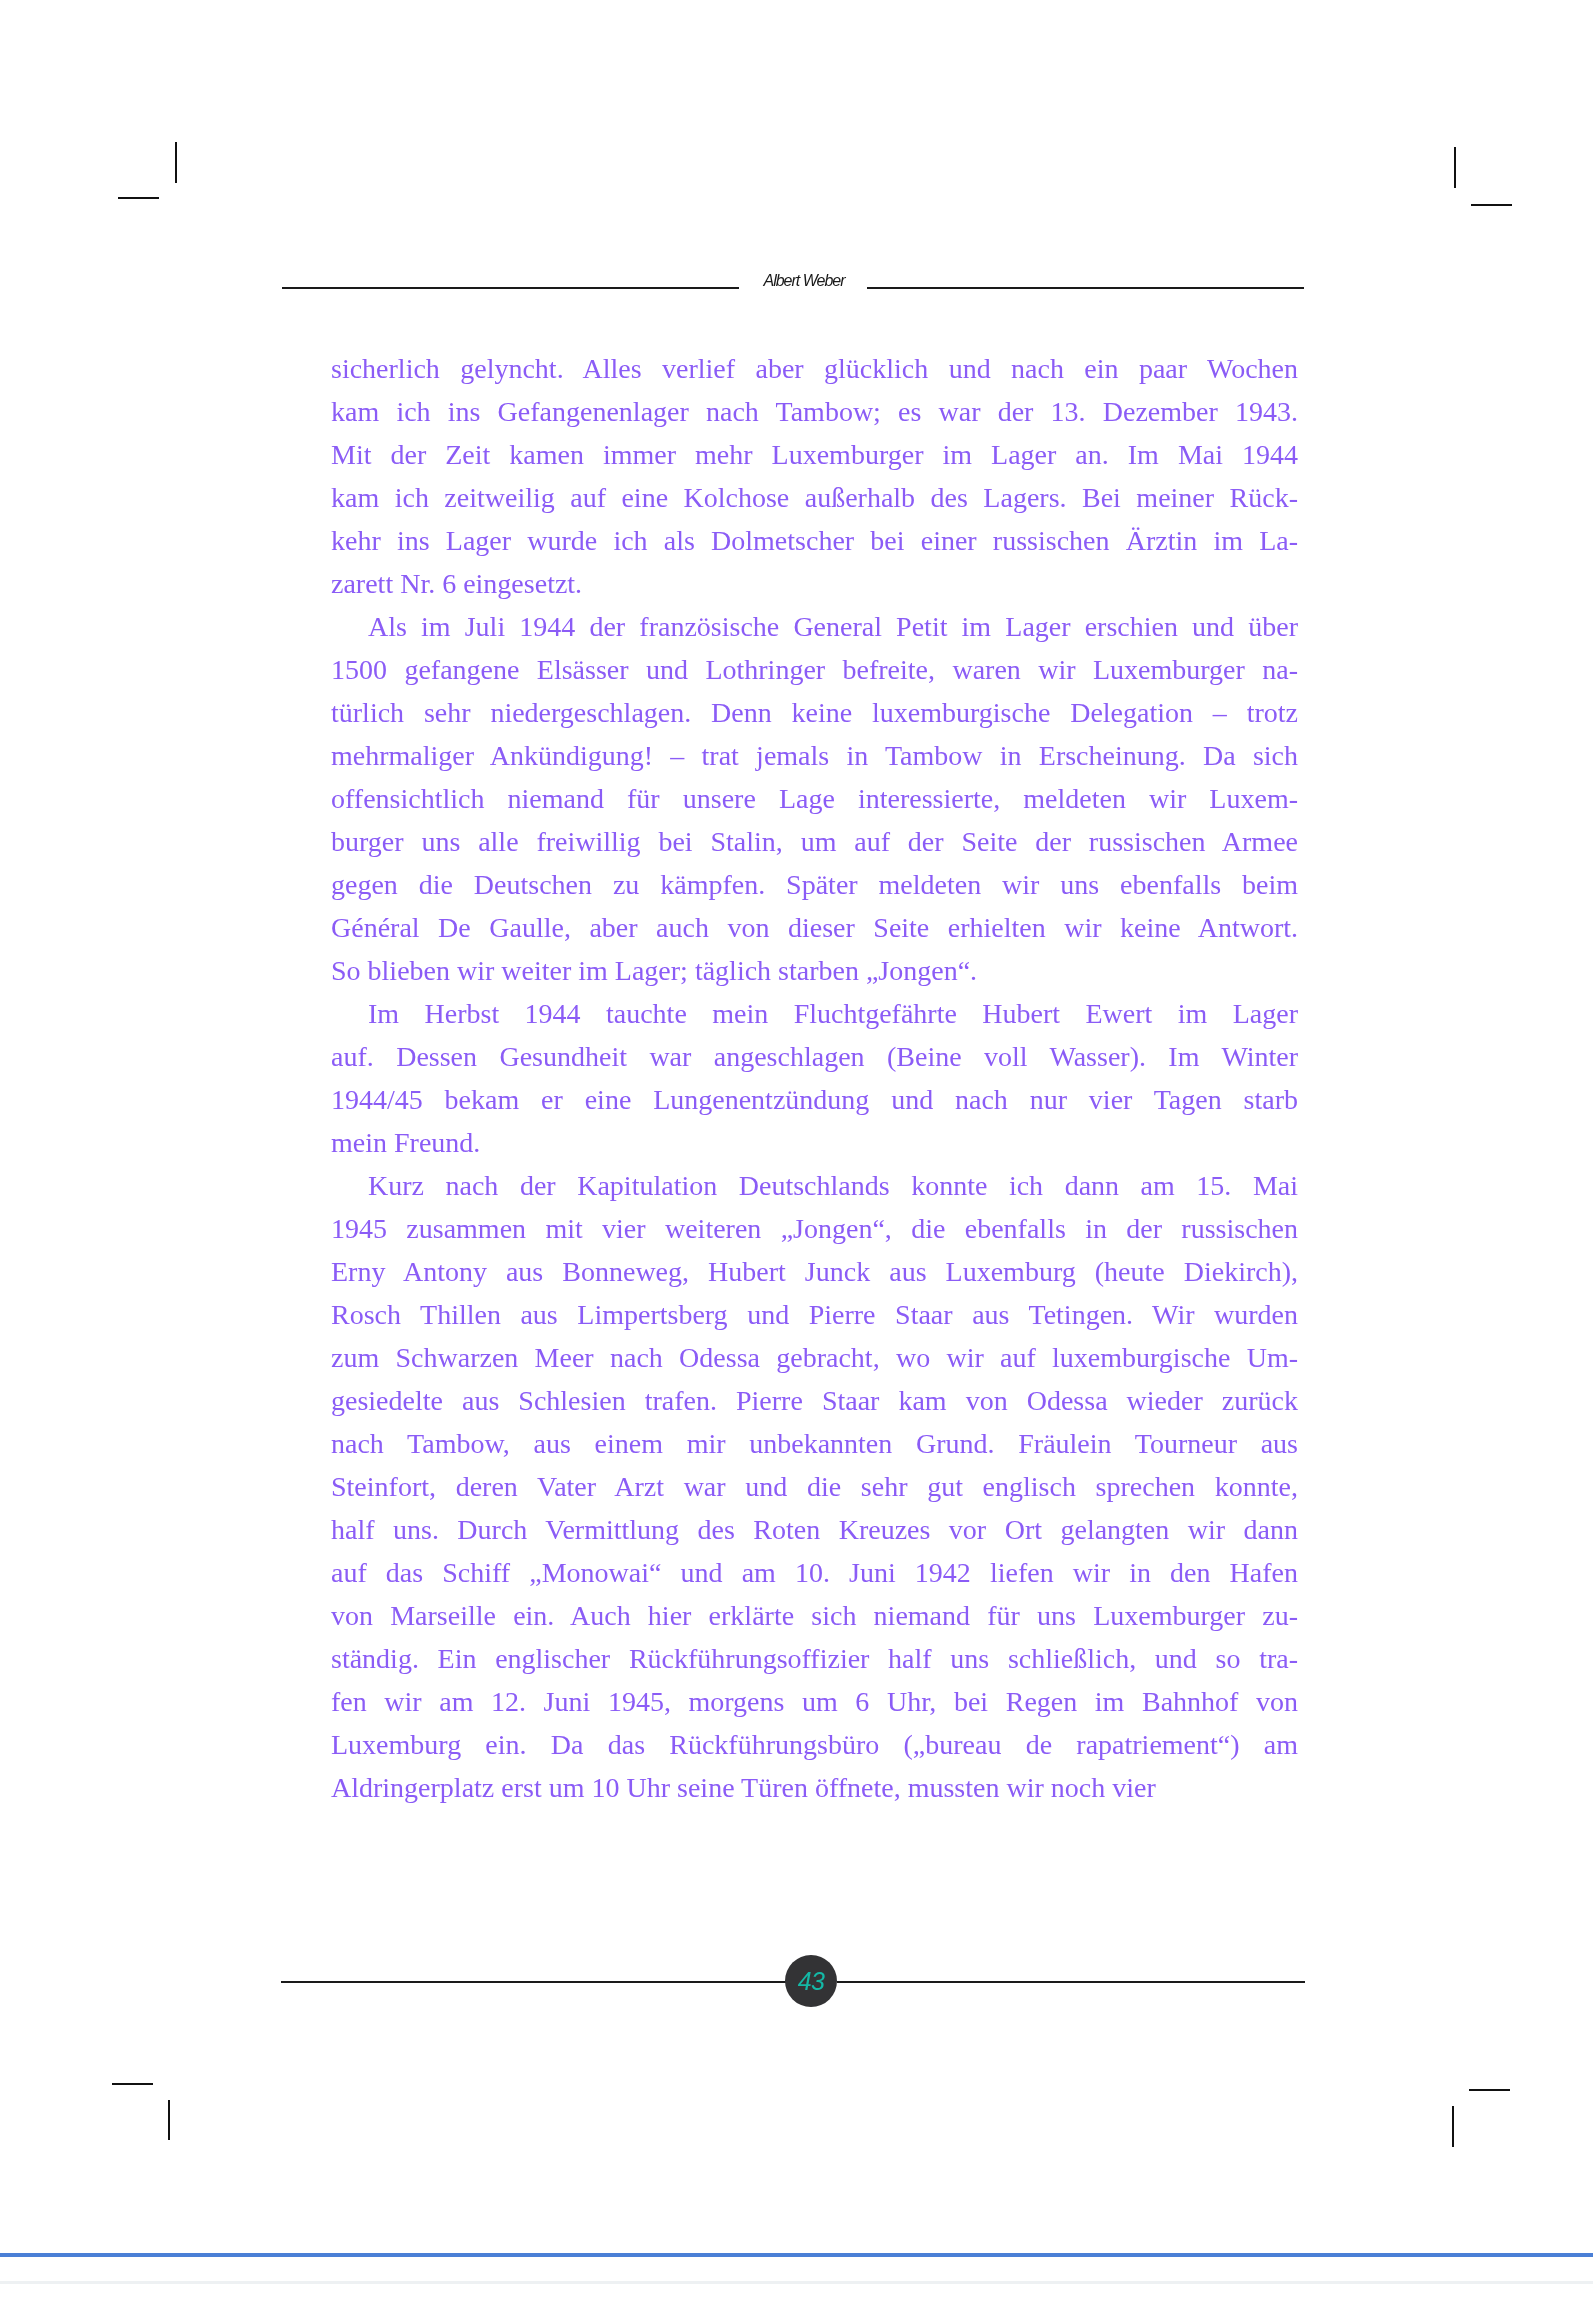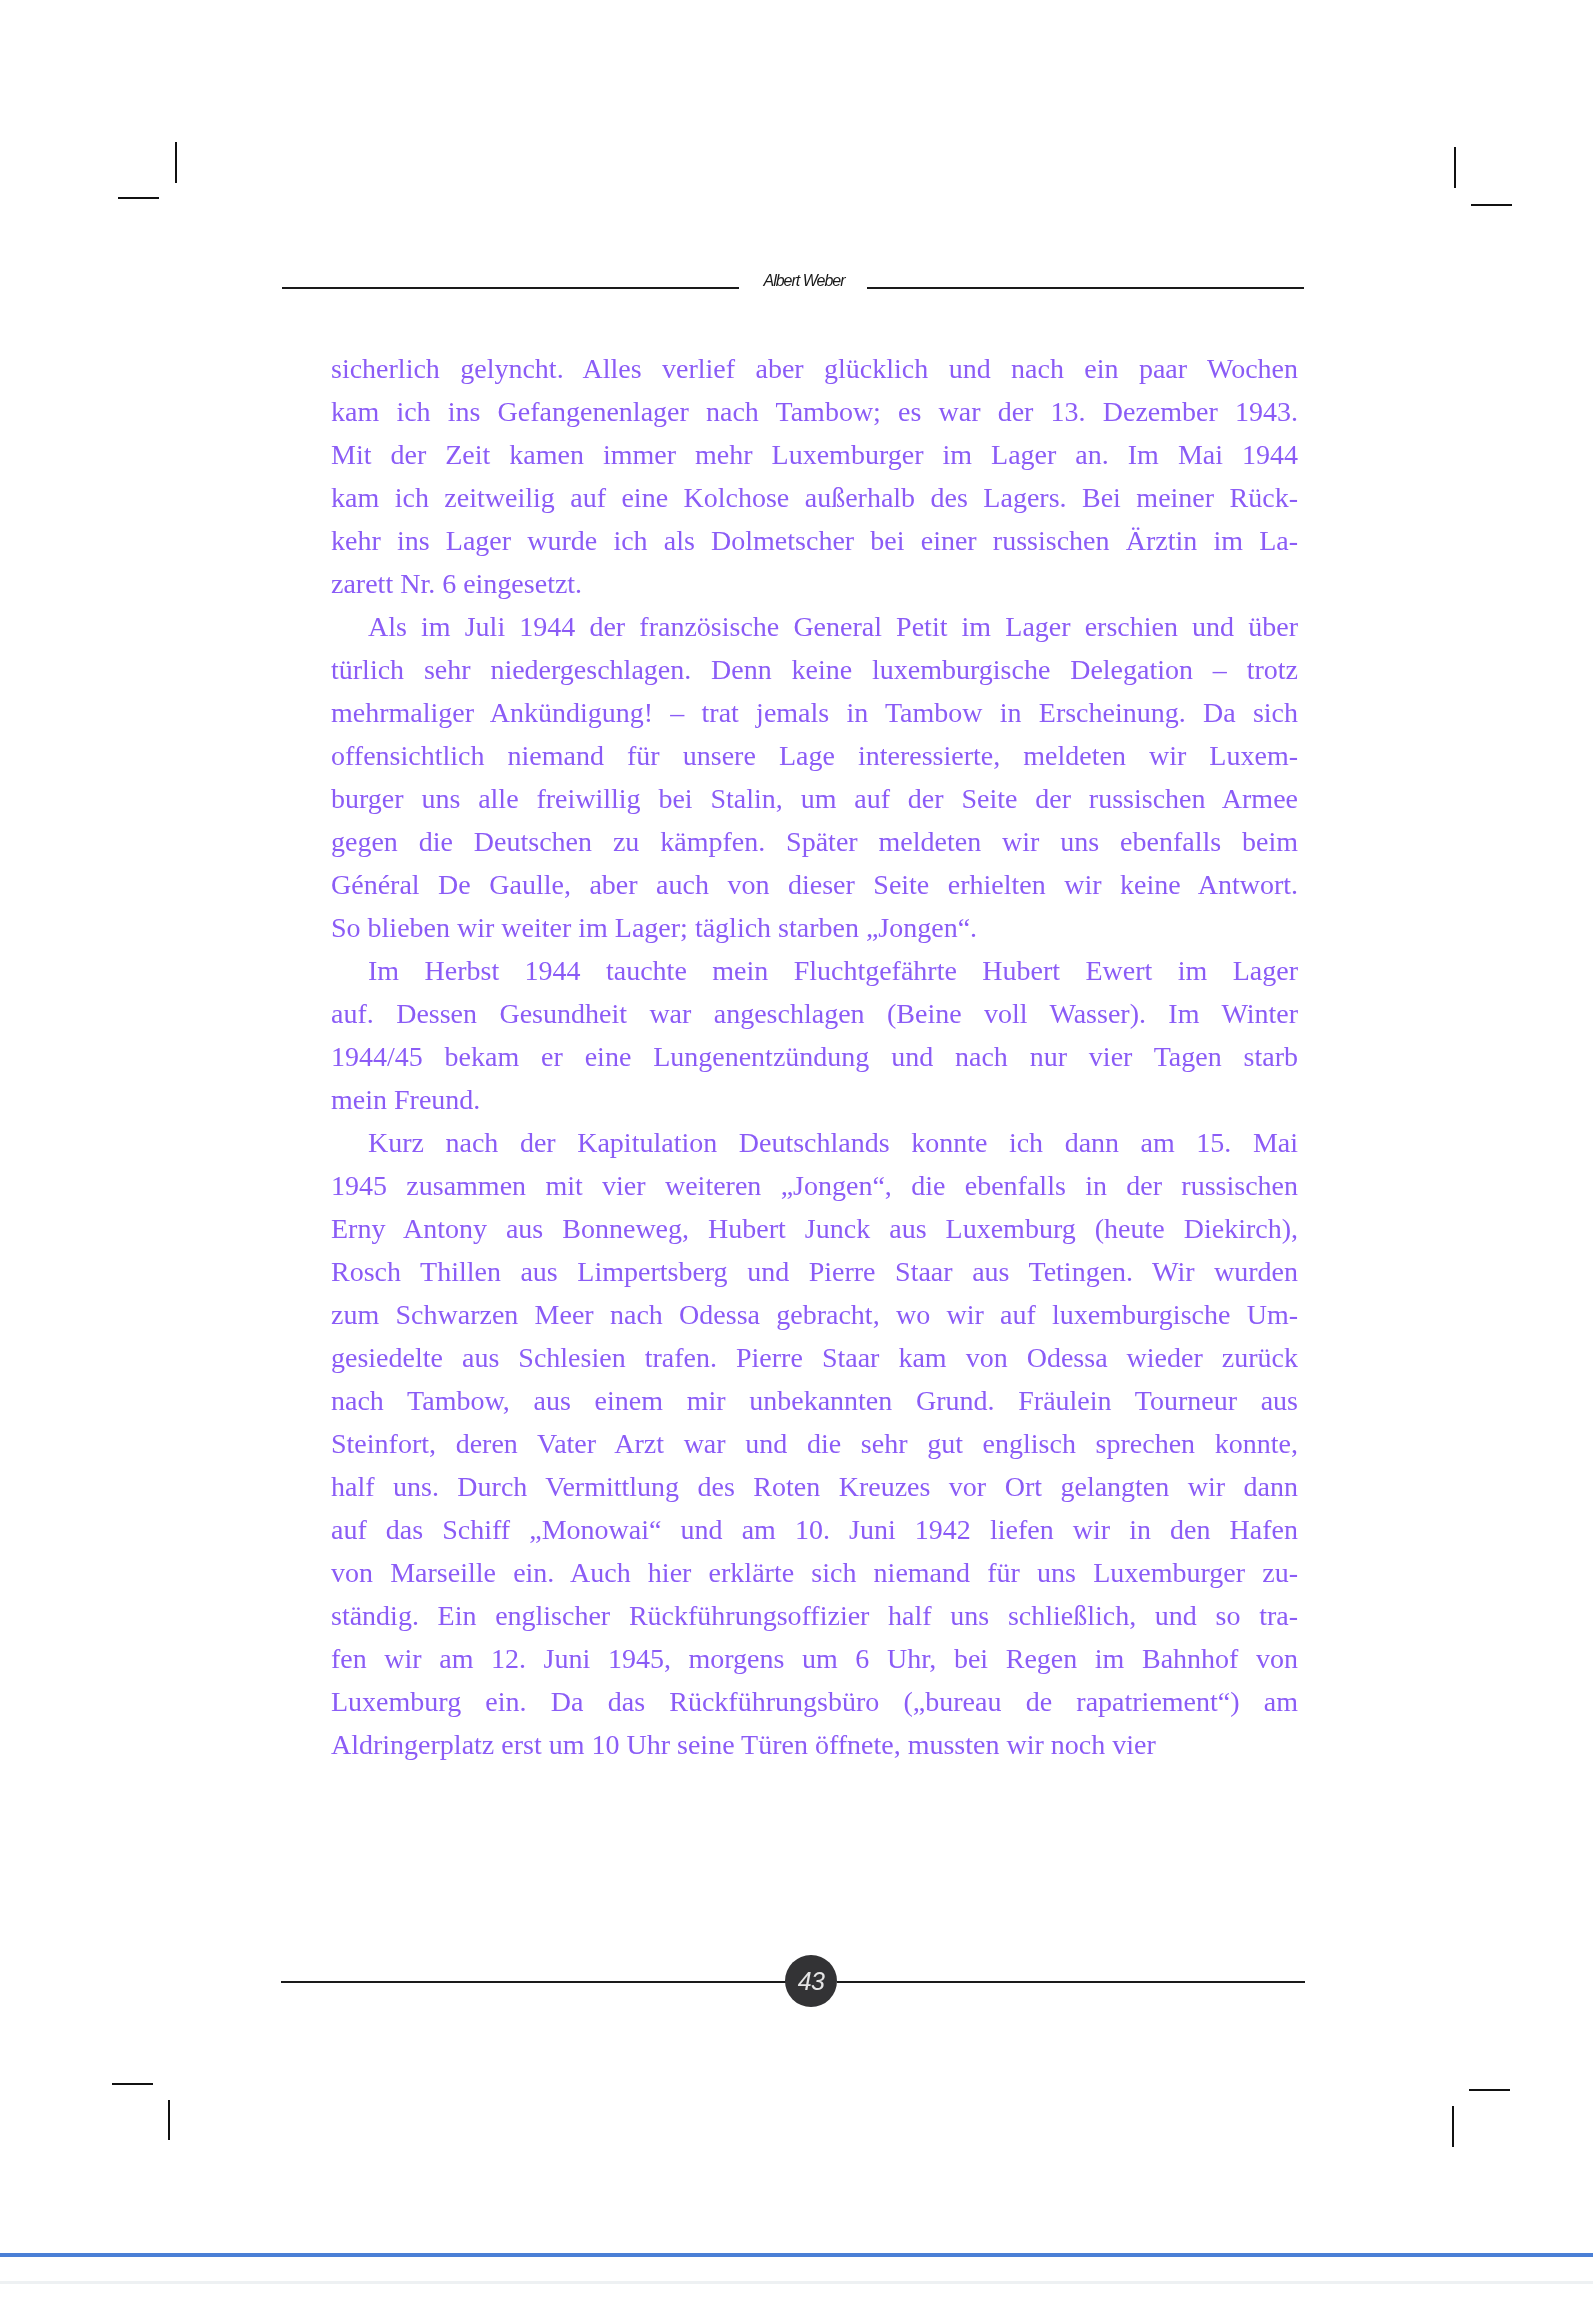--- a/index.html
+++ b/index.html
@@ -34,21 +34,21 @@
   .body-text .ln.last { text-align-last: left; }
 
   .folio {
     position: absolute; left: 281px; top: 1955px; width: 1024px; height: 52px;
   }
   .folio-line { position: absolute; top: 25.6px; height: 2px; background: #1a1a1a; }
   .folio-line.left { left: 0; width: 505px; }
   .folio-line.right { left: 556px; width: 468px; }
   .folio-circle {
     position: absolute; left: 504px; top: 0; width: 52px; height: 52px; border-radius: 50%;
-    background: #333335; color: #e5e5e5;
+    background: #333335; color: #14b8a6;
     font-family: "Liberation Sans", sans-serif; font-style: italic; font-size: 25px;
     display: flex; align-items: center; justify-content: center; letter-spacing: -0.7px;
   }
 
   .scan-blue {
     position: absolute; left: 0; top: 2253px; width: 1594px; height: 3.9px;
     background: #4a7fd6;
   }
   .scan-grey {
     position: absolute; left: 0; top: 2281px; width: 1594px; height: 2.6px;
@@ -77,20 +77,21 @@
     <p>
       <span class="ln">sicherlich gelyncht. Alles verlief aber glücklich und nach ein paar Wochen</span>
       <span class="ln">kam ich ins Gefangenenlager nach Tambow; es war der 13. Dezember 1943.</span>
       <span class="ln">Mit der Zeit kamen immer mehr Luxemburger im Lager an. Im Mai 1944</span>
       <span class="ln">kam ich zeitweilig auf eine Kolchose außerhalb des Lagers. Bei meiner Rück-</span>
       <span class="ln">kehr ins Lager wurde ich als Dolmetscher bei einer russischen Ärztin im La-</span>
       <span class="ln last">zarett Nr. 6 eingesetzt.</span>
     </p>
     <p>
       <span class="ln" style="text-indent: 37px;">Als im Juli 1944 der französische General Petit im Lager erschien und über</span>
+      <span class="ln">1500 gefangene Elsässer und Lothringer befreite, waren wir Luxemburger na-</span>
       <span class="ln">türlich sehr niedergeschlagen. Denn keine luxemburgische Delegation – trotz</span>
       <span class="ln">mehrmaliger Ankündigung! – trat jemals in Tambow in Erscheinung. Da sich</span>
       <span class="ln">offensichtlich niemand für unsere Lage interessierte, meldeten wir Luxem-</span>
       <span class="ln">burger uns alle freiwillig bei Stalin, um auf der Seite der russischen Armee</span>
       <span class="ln">gegen die Deutschen zu kämpfen. Später meldeten wir uns ebenfalls beim</span>
       <span class="ln">Général De Gaulle, aber auch von dieser Seite erhielten wir keine Antwort.</span>
       <span class="ln last">So blieben wir weiter im Lager; täglich starben „Jongen“.</span>
     </p>
     <p>
       <span class="ln" style="text-indent: 37px;">Im Herbst 1944 tauchte mein Fluchtgefährte Hubert Ewert im Lager</span>

